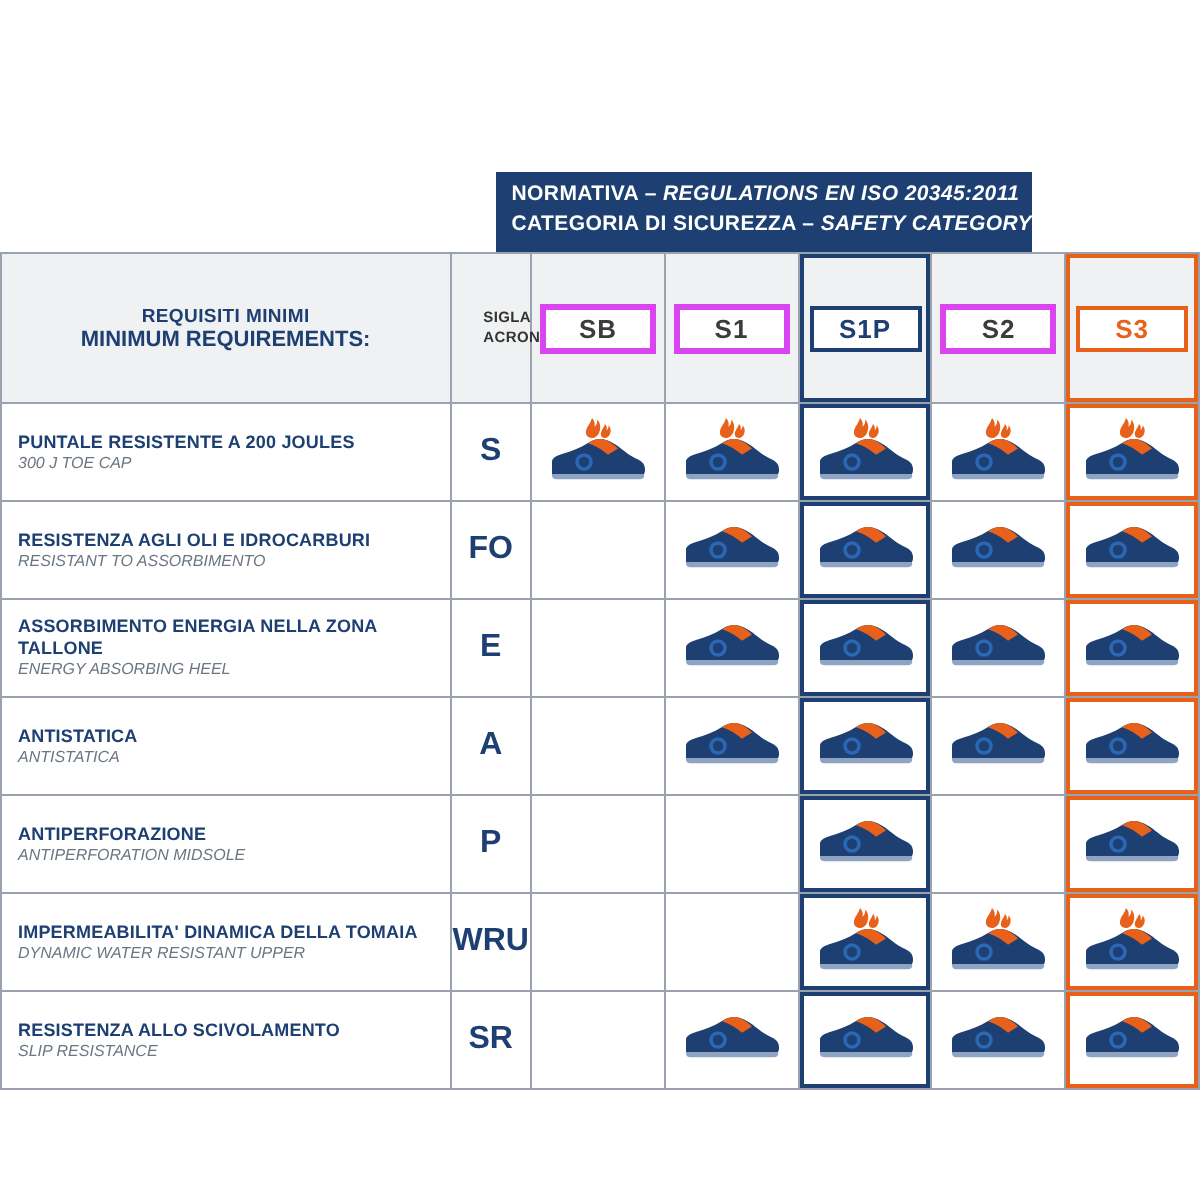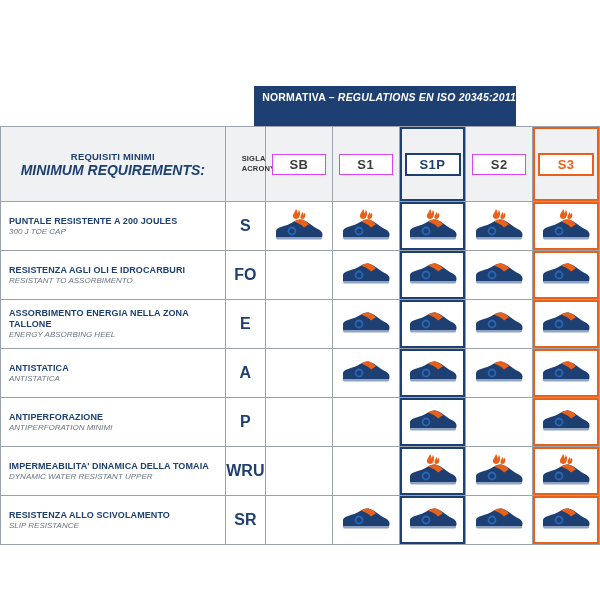--- a/index.html
+++ b/index.html
@@ -13,25 +13,25 @@
   .hdr-right .it{font-style:italic;}
   
   table{border-collapse:collapse;width:600px;table-layout:fixed;}
   td,th{border:1px solid #9aa3ad;padding:0;vertical-align:middle;}
   .c-req{width:222px;}
   .c-acr{width:40px;}
   .c-col{width:66px;}
   
   .reqhead{background:#f0f1f2;height:42px;padding:16px 8px;}
   .reqhead .t1{font-size:9.5px;font-weight:bold;color:#1d3f72;letter-spacing:.2px;}
-  .reqhead .t2{font-size:14px;font-style:italic;color:#1d3f72;}
+  .reqhead .t2{font-size:11px;color:#1d3f72;}
   .acrhead{background:#f0f1f2;text-align:center;}
   .acrhead div{font-size:7.5px;color:#333;line-height:10px;letter-spacing:.2px;margin-left:16px;}
   .cathead{background:#f0f1f2;text-align:center;padding:4px 0;}
-  .badge{display:inline-block;min-width:40px;padding:2px 6px;background:#ffffff;border:1px solid #d946ef;
+  .badge{display:inline-block;min-width:40px;padding:2px 6px;background:#ffffff;border:3px solid #d946ef;
          font-size:13px;font-weight:bold;color:#3c3c3c;letter-spacing:.5px;}
   .badge.blue{border:2px solid #1d3f72;color:#1d3f72;}
   .badge.orange{border:2px solid #e8611b;color:#e8611b;}
   
   .req{padding:4px 8px;height:40px;}
   .req .n1{font-size:9px;font-weight:bold;color:#1d3f72;text-transform:uppercase;line-height:11px;letter-spacing:.1px;}
   .req .n2{font-size:8px;font-style:italic;color:#6b7682;line-height:10px;}
   .acr{text-align:center;font-size:16px;font-weight:bold;color:#1d3f72;}
   .cell{height:40px;text-align:center;}
   
@@ -43,20 +43,21 @@
 </style>
 </head>
 <body>
 
 <div class="sheet">
 
   <div class="hdr">
     <div class="hdr-left"></div>
     <div class="hdr-right">
       <div class="l1"><span>NORMATIVA – </span><span class="it">REGULATIONS EN ISO 20345:2011</span></div>
+      <div class="l2"><span>CATEGORIA DI SICUREZZA – </span><span class="it">SAFETY CATEGORY</span></div>
     </div>
   </div>
 
   <table>
     <colgroup>
       <col class="c-req">
         <col class="c-acr">
       <col class="c-col">
         <col class="c-col">
         <col class="c-col">
@@ -242,21 +243,21 @@
                 <path d="M2 20 L2 14 C2 12 4 11 7 10 C12 8.5 16 7 20 4.5 C23 2.6 26 2 29 3 C34 4.6 37 8 41 10.6 C44 12.4 47 13.2 48 15.4 C48.8 17.2 48.6 19 48 20 Z" fill="#1d3f72"></path>
                 <path d="M20 4.6 C23 2.6 26 2 29 3 C31.4 4 33.2 5.6 35 7.2 L30 10.4 C27.5 8 24 6 20 4.6 Z" fill="#e8611b"></path>
                 <path d="M2 20 L48 20 C48.4 21.6 47.6 22.6 46 22.6 L4 22.6 C2.6 22.6 1.8 21.6 2 20 Z" fill="#8fa4c2"></path>
                 <circle cx="18" cy="14" r="4.4" fill="#2a67b5"></circle>
                 <circle cx="18" cy="14" r="2.6" fill="#1d3f72"></circle>
               </svg></span></td>
         </tr>
         <tr>
           <td class="req">
             <div class="n1">ANTIPERFORAZIONE</div>
-            <div class="n2">ANTIPERFORATION MINIMI</div>
+            <div class="n2">ANTIPERFORATION MIDSOLE</div>
           </td>
           <td class="acr">P</td>
           <td class="cell "></td>
           <td class="cell "></td>
           <td class="cell fr-blue"><span class="shoe"><svg width="50" height="24" viewBox="0 0 50 24">
                 <path d="M2 20 L2 14 C2 12 4 11 7 10 C12 8.5 16 7 20 4.5 C23 2.6 26 2 29 3 C34 4.6 37 8 41 10.6 C44 12.4 47 13.2 48 15.4 C48.8 17.2 48.6 19 48 20 Z" fill="#1d3f72"></path>
                 <path d="M20 4.6 C23 2.6 26 2 29 3 C31.4 4 33.2 5.6 35 7.2 L30 10.4 C27.5 8 24 6 20 4.6 Z" fill="#e8611b"></path>
                 <path d="M2 20 L48 20 C48.4 21.6 47.6 22.6 46 22.6 L4 22.6 C2.6 22.6 1.8 21.6 2 20 Z" fill="#8fa4c2"></path>
                 <circle cx="18" cy="14" r="4.4" fill="#2a67b5"></circle>
                 <circle cx="18" cy="14" r="2.6" fill="#1d3f72"></circle>

